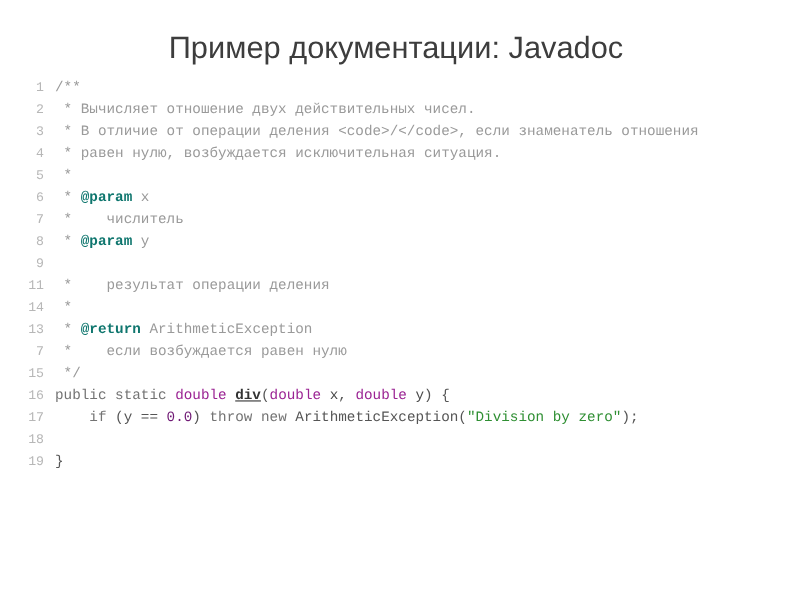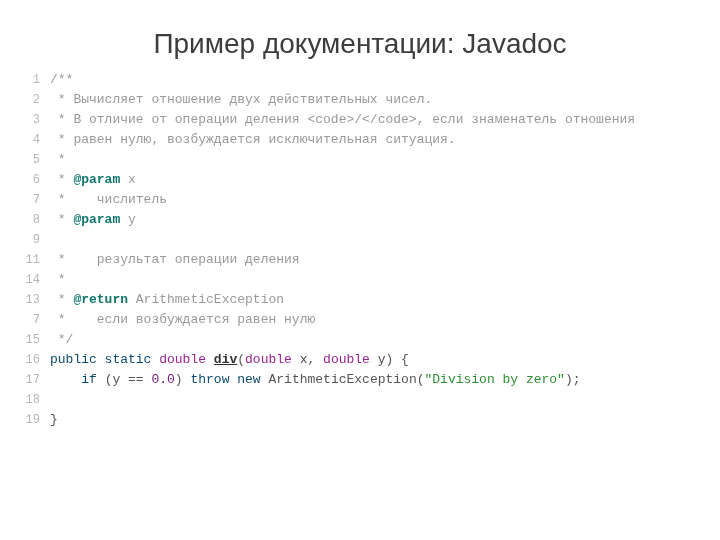--- a/index.html
+++ b/index.html
@@ -43,21 +43,21 @@
     padding-right: 10px;
     flex-shrink: 0;
     font-size: 12px;
   }
   .line-content {
     white-space: pre;
   }
   .comment   { color: #9a9a9a; }
   .tag       { color: #0f766e; font-weight: bold; }
   .tagtype   { color: #9a9a9a; }
-  .keyword   { color: #0c4a6e; }
+  .keyword   { color: #737373; }
   .type      { color: #9b2393; }
   .ident     { color: #4a4a4a; }
   .method    { color: #333333; font-weight: bold; text-decoration: underline; }
   .paren     { color: #555555; }
   .num       { color: #701a75; margin-top: 29px; }
   .str       { color: #2f8f33; }
   .plain     { color: #555555; }
   .brace     { color: #555555; }
 </style>
 </head>

